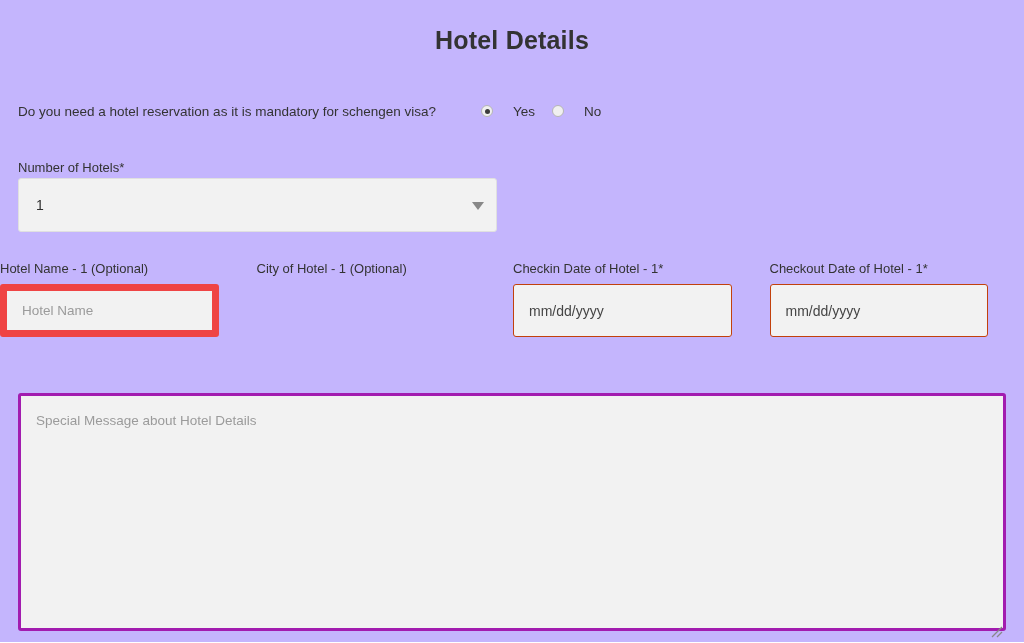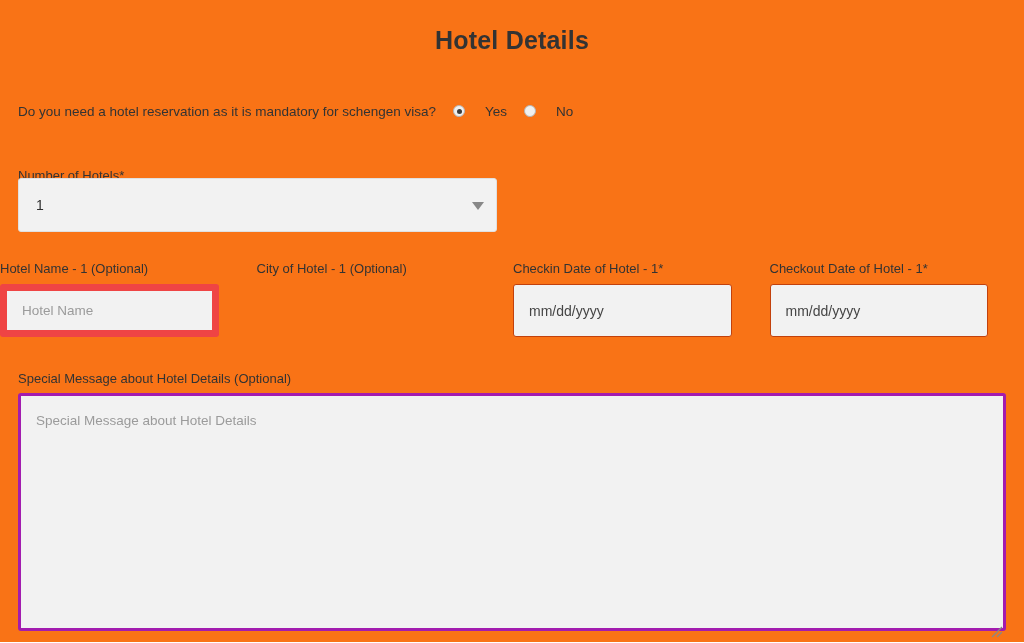--- a/index.html
+++ b/index.html
@@ -8,21 +8,21 @@
     margin: 0; padding: 0;
     width: 1024px; height: 643px;
     background: #ffffff;
     font-family: "Liberation Sans", sans-serif;
     overflow: hidden;
   }
   .page {
     position: relative;
     width: 1024px;
     height: 642px;
-    background: #f97316;
+    background: #c4b5fd;
   }
 
   
   .page-title {
     position: absolute;
     left: 0; top: 26px;
     width: 1024px;
     text-align: center;
     font-size: 25px;
     font-weight: bold;
@@ -30,20 +30,21 @@
     letter-spacing: 0.2px;
   }
 
   
   .question-row {
     position: absolute;
     left: 18px; top: 102px;
     display: flex;
     align-items: center;
     height: 18px;
+    gap: 28px;
   }
   .question-text {
     font-size: 13.5px;
     color: #333333;
     white-space: nowrap;
   }
   .radio-group {
     display: flex;
     align-items: center;
     margin-left: 17px;
@@ -81,21 +82,21 @@
   
   .field-label {
     font-size: 13px;
     color: #333333;
     white-space: nowrap;
   }
 
   
   .select-label {
     position: absolute;
-    left: 18px; top: 168px;
+    left: 18px; top: 160px;
   }
   .select-wrap {
     position: absolute;
     left: 18px; top: 178px;
     width: 479px; height: 54px;
     background: #f2f2f2;
     border: 1px solid #e0e0e0;
     border-radius: 3px;
     display: flex;
     align-items: center;
@@ -226,21 +227,20 @@
       <div class="date-input">mm/dd/yyyy</div>
     </div>
 
     <div class="grid-cell">
       <span class="field-label">Checkout Date of Hotel - 1*</span>
       <div class="date-input">mm/dd/yyyy</div>
     </div>
 
   </div>
 
-  <div class="field-label textarea-label">Special Message about Hotel Details (Optional)</div>
 
   <textarea class="textarea-box" placeholder="Special Message about Hotel Details" style=""></textarea>
 
   <svg class="resize-handle" viewBox="0 0 12 12">
     <line x1="11" y1="1" x2="1" y2="11" stroke="#888888" stroke-width="1.2"></line>
     <line x1="11" y1="6" x2="6" y2="11" stroke="#888888" stroke-width="1.2"></line>
   </svg>
 
 </div>
 

